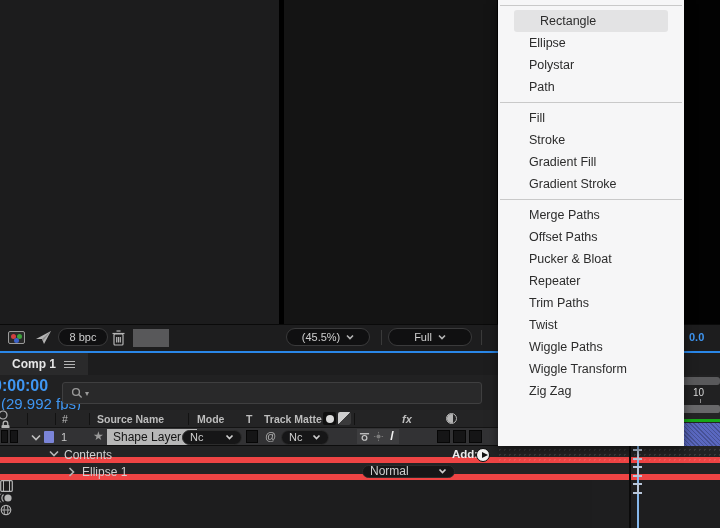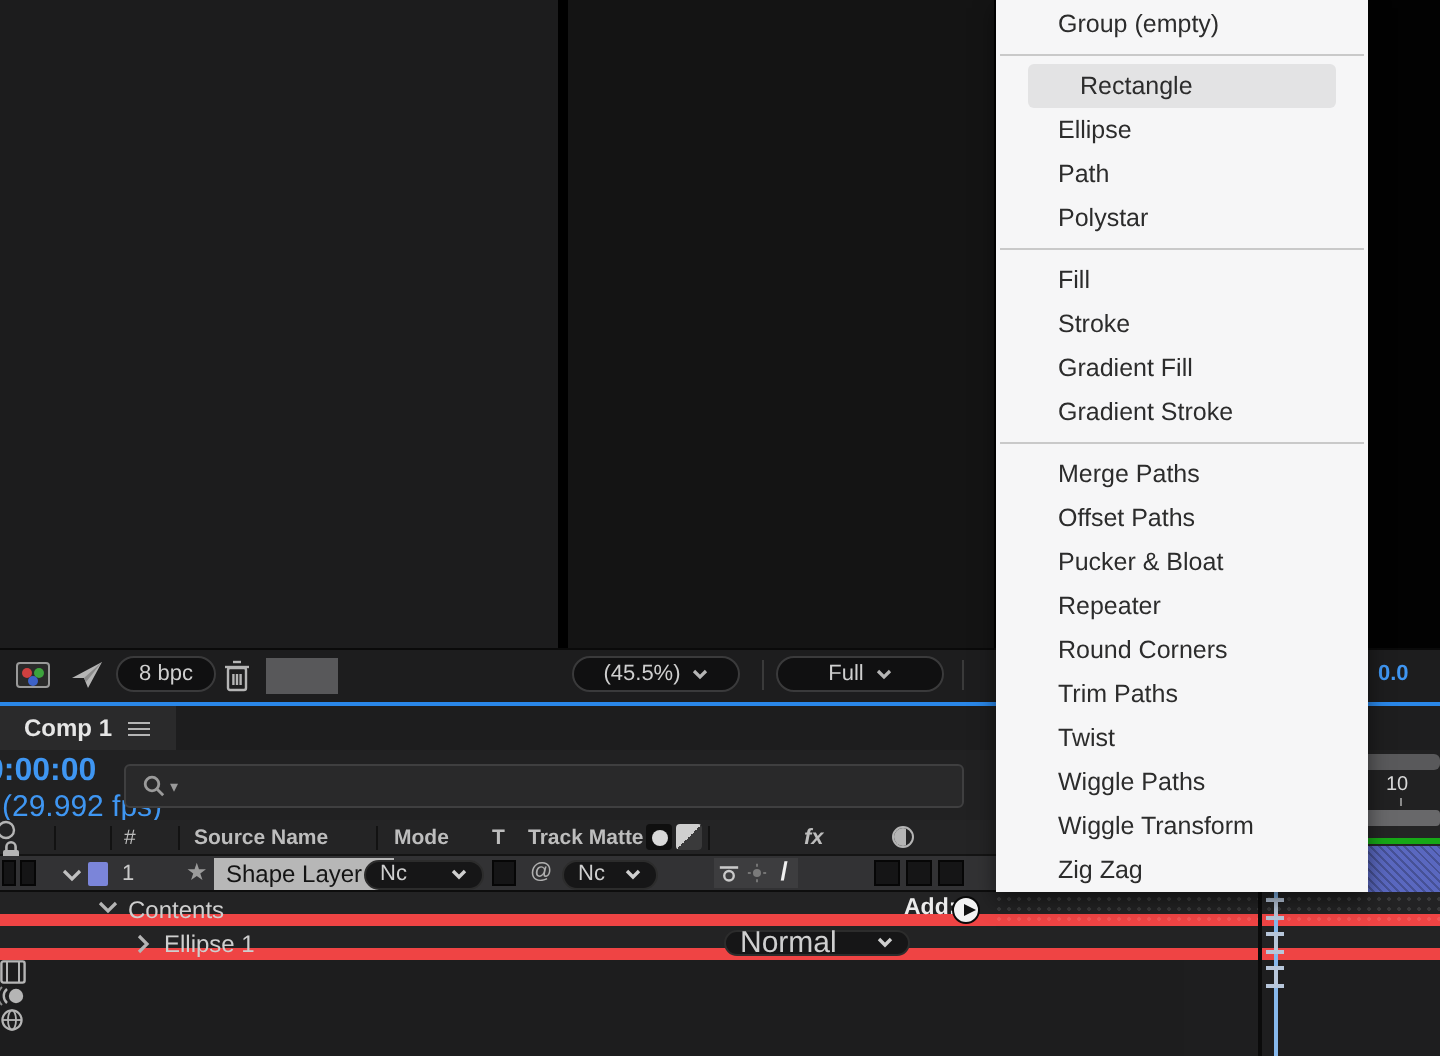--- a/index.html
+++ b/index.html
@@ -315,21 +315,21 @@
       <span class="dots"></span>
       <span class="add-lbl">Add:</span>
       <span class="play-circle"></span>
     </div>
     <div class="prop-row row-ellipse">
       <svg class="chev-r" style="left:68px;" width="7" height="10" viewBox="0 0 7 10">
           <path d="M1.5 1 L5.5 5 L1.5 9" stroke="#b5b5b5" stroke-width="1.6" fill="none"></path>
         </svg>
       <span class="prop-lbl" style="left:82px;">Ellipse 1</span>
       <div class="dd" style="left:362px; top:1.5px; width:93px; height:13px; border-radius:7px;">
-        <span style="font-size:15px;">Normal</span>
+        <span style="font-size:12px;">Normal</span>
         <svg width="9" height="8" viewBox="0 0 8 8">
             <path d="M1 2.5 L4 5.5 L7 2.5" stroke="#cfcfcf" stroke-width="1.7" fill="none"></path>
           </svg>
       </div>
     </div>
 
     <div class="graph-div"></div>
     <div class="nav-bar"></div>
     <span class="ruler-num">10</span>
     <span class="ruler-tick"></span>
@@ -342,37 +342,35 @@
       </span>
     <span class="ibeam" style="top:113px;">
         <i></i>
       </span>
     <span class="ibeam" style="top:130px;">
         <i></i>
       </span>
   </div>
 
   <div class="menu">
-      <div class="menu-item">Group (empty)</div>
       <div class="menu-sep"></div>
       <div class="menu-item selected">Rectangle</div>
       <div class="menu-item">Ellipse</div>
+      <div class="menu-item">Polystar</div>
       <div class="menu-item">Path</div>
-      <div class="menu-item">Polystar</div>
       <div class="menu-sep"></div>
       <div class="menu-item">Fill</div>
       <div class="menu-item">Stroke</div>
       <div class="menu-item">Gradient Fill</div>
       <div class="menu-item">Gradient Stroke</div>
       <div class="menu-sep"></div>
       <div class="menu-item">Merge Paths</div>
       <div class="menu-item">Offset Paths</div>
       <div class="menu-item">Pucker &amp; Bloat</div>
       <div class="menu-item">Repeater</div>
-      <div class="menu-item">Round Corners</div>
       <div class="menu-item">Trim Paths</div>
       <div class="menu-item">Twist</div>
       <div class="menu-item">Wiggle Paths</div>
       <div class="menu-item">Wiggle Transform</div>
       <div class="menu-item">Zig Zag</div>
     </div>
 
 </div>
 
 </body></html>

